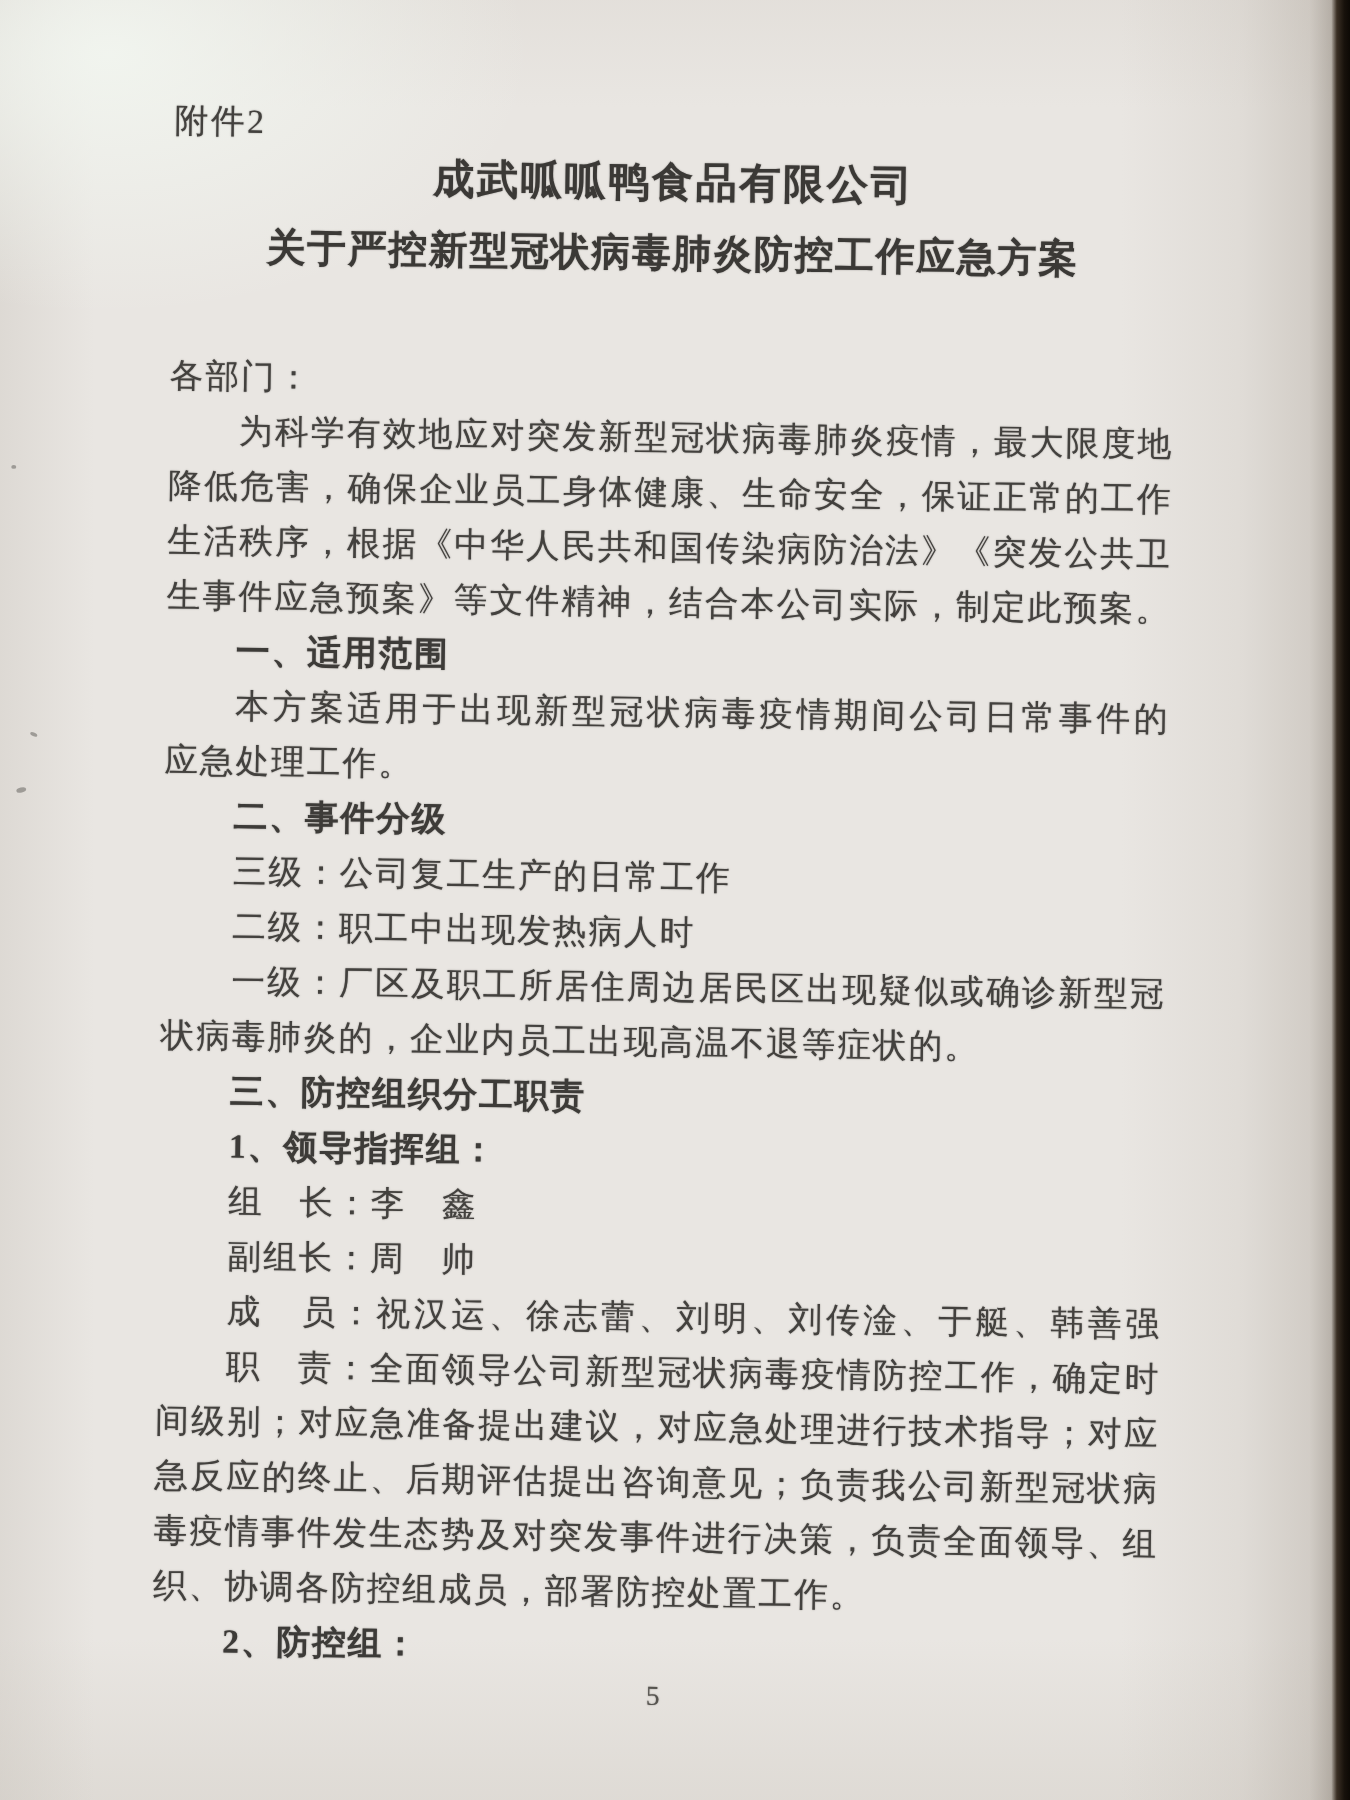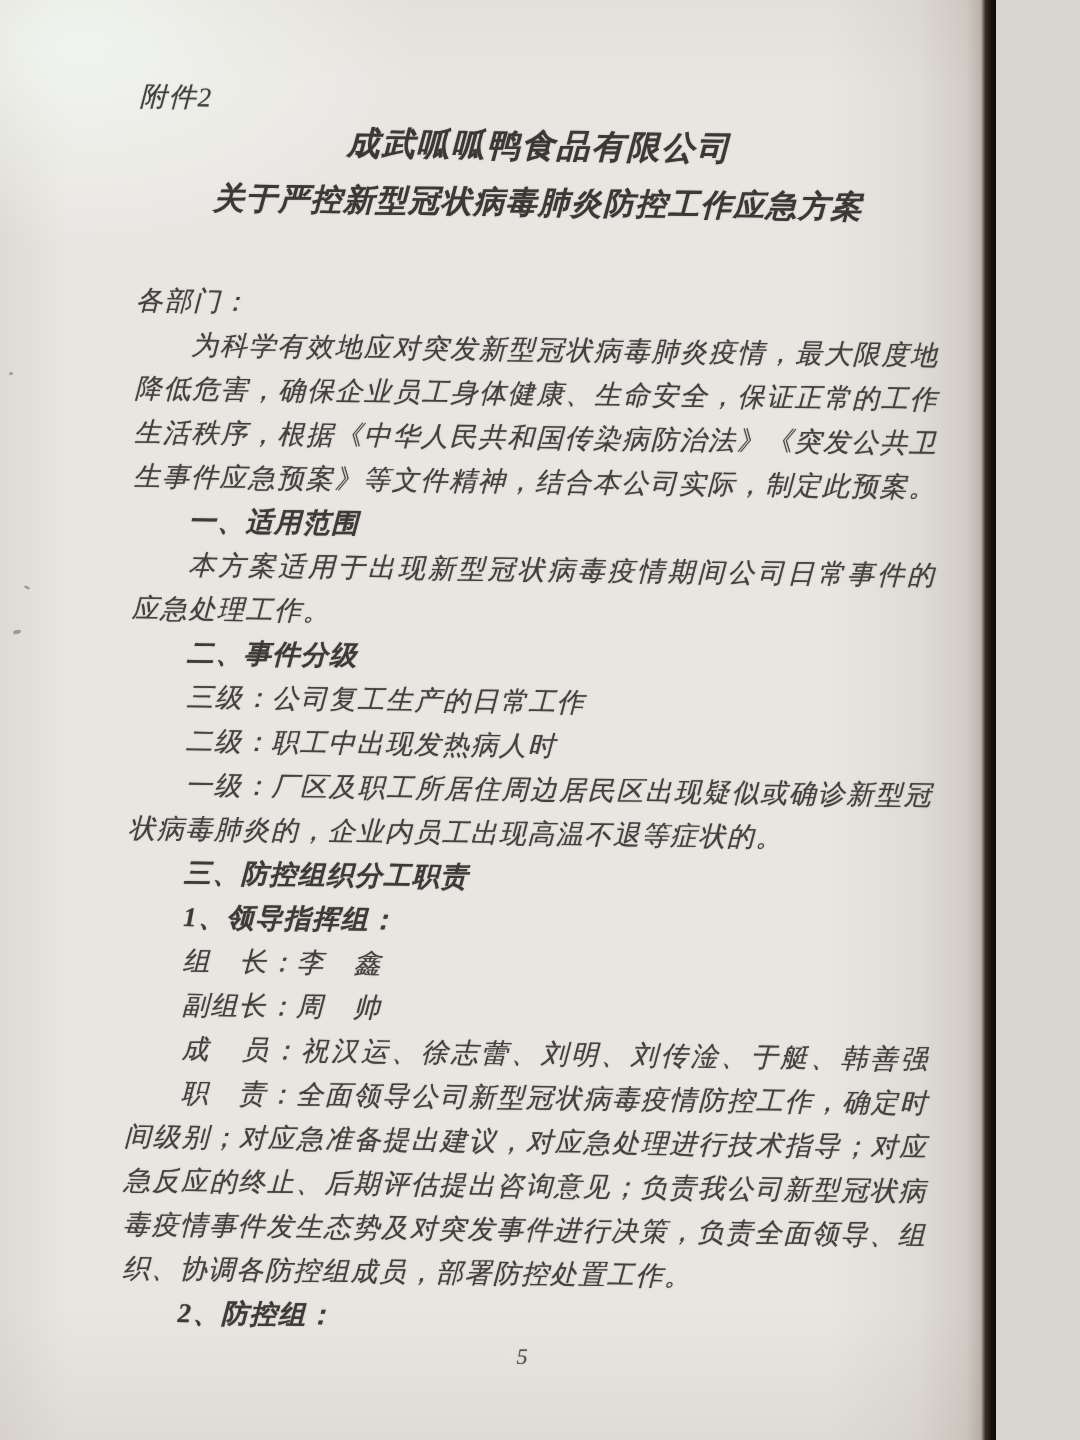--- a/index.html
+++ b/index.html
@@ -2,29 +2,28 @@
 <html><head>
 <meta charset="utf-8">
 <style>
   html,body{margin:0;padding:0;}
   body{
     width:1080px;height:1440px;
     font-family:"Liberation Serif","DejaVu Serif",serif;
     background:#d9d5d0;
   }
   .photo{
-    position:relative;width:996px;height:1440px;overflow:hidden;
+    position:relative;width:1080px;height:1440px;overflow:hidden;
     background:
       radial-gradient(ellipse 520px 320px at 8% 3%, rgba(242,246,240,0.9), rgba(242,246,240,0) 65%),
       linear-gradient(90deg, rgba(196,190,182,0.32) 0%, rgba(196,190,182,0) 7%),
       linear-gradient(270deg, rgba(96,84,70,0.40) 1%, rgba(156,146,134,0.30) 3%, rgba(190,183,174,0.22) 8%, rgba(190,183,174,0) 17%),
       linear-gradient(0deg, rgba(198,192,183,0.30) 0%, rgba(198,192,183,0) 9%),
       linear-gradient(180deg, rgba(207,201,193,0.22) 0%, rgba(207,201,193,0) 6%),
       #e9e6e2;
-    font-style: italic;
   }
   .edge-dark{
     position:absolute;right:0;top:0;width:15px;height:100%;
     background:linear-gradient(90deg, rgba(43,35,27,0) 0%, #3a2f24 30%, #17110b 70%, #0d0905 100%);
   }
   .speck{position:absolute;background:rgba(92,90,86,0.5);border-radius:50%;}
   .speck.s1{left:24px;top:586px;width:6px;height:3px;transform:rotate(25deg);}
   .speck.s2{left:13px;top:630px;width:8px;height:4px;transform:rotate(-15deg);}
   .speck.s3{left:9px;top:372px;width:4px;height:3px;}
 

